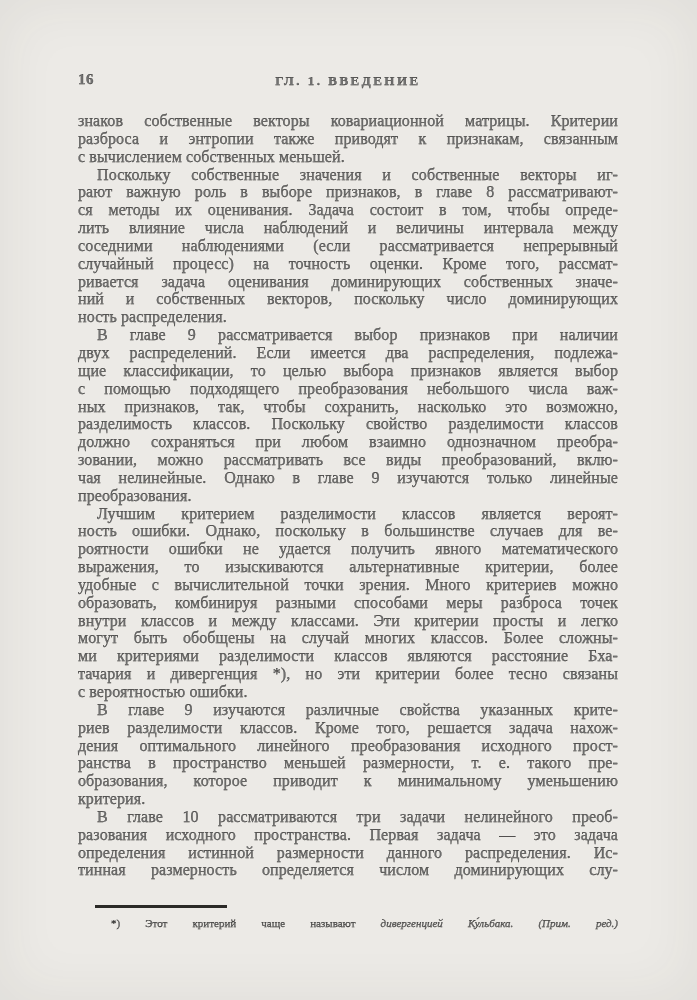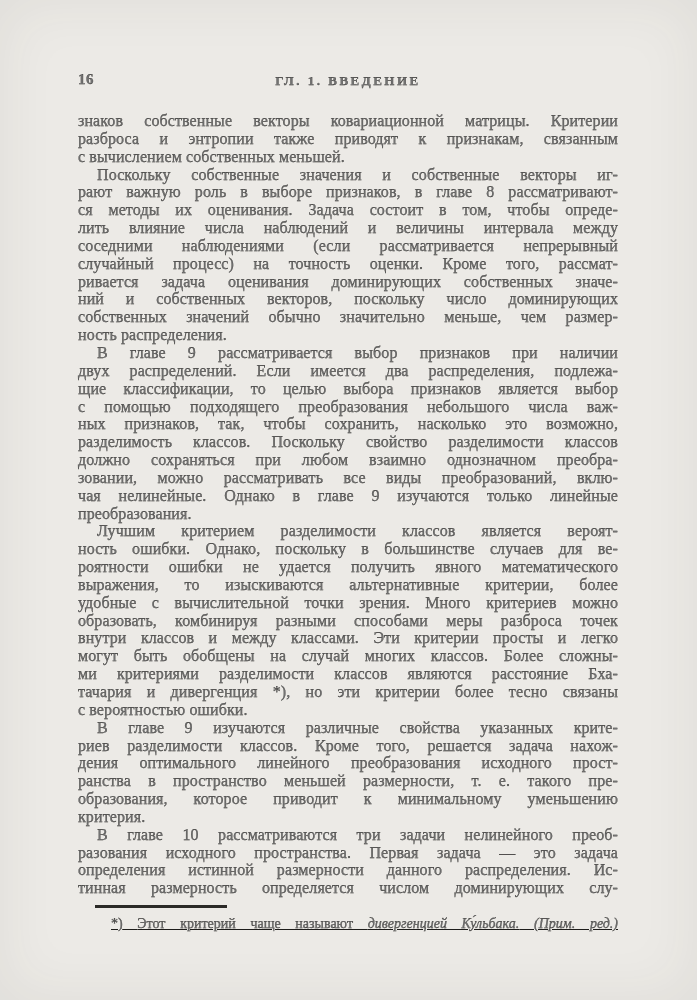--- a/index.html
+++ b/index.html
@@ -71,26 +71,25 @@
     top: 905px;
     width: 132px;
     height: 3px;
     background: #2b2a27;
   }
   .footnote {
     position: absolute;
     left: 78px;
     top: 915px;
     width: 540px;
-    font-size: 14px;
+    font-size: 11px;
     line-height: 17px;
     text-indent: 33px;
     text-align: justify;
     text-align-last: justify;
-    text-decoration: underline;
   }
   .it {
     font-style: italic;
   }
 </style>
 </head>
 <body>
 
 <div class="page">
 
@@ -104,21 +103,20 @@
       <div class="line">разброса и энтропии также приводят к признакам, связанным</div>
       <div class="line endline">с вычислением собственных меньшей.</div>
       <div class="line indent">Поскольку собственные значения и собственные векторы иг-</div>
       <div class="line">рают важную роль в выборе признаков, в главе 8 рассматривают-</div>
       <div class="line">ся методы их оценивания. Задача состоит в том, чтобы опреде-</div>
       <div class="line">лить влияние числа наблюдений и величины интервала между</div>
       <div class="line">соседними наблюдениями (если рассматривается непрерывный</div>
       <div class="line">случайный процесс) на точность оценки. Кроме того, рассмат-</div>
       <div class="line">ривается задача оценивания доминирующих собственных значе-</div>
       <div class="line">ний и собственных векторов, поскольку число доминирующих</div>
-      <div class="line">собственных значений обычно значительно меньше, чем размер-</div>
       <div class="line endline">ность распределения.</div>
       <div class="line indent">В главе 9 рассматривается выбор признаков при наличии</div>
       <div class="line">двух распределений. Если имеется два распределения, подлежа-</div>
       <div class="line">щие классификации, то целью выбора признаков является выбор</div>
       <div class="line">с помощью подходящего преобразования небольшого числа важ-</div>
       <div class="line">ных признаков, так, чтобы сохранить, насколько это возможно,</div>
       <div class="line">разделимость классов. Поскольку свойство разделимости классов</div>
       <div class="line">должно сохраняться при любом взаимно однозначном преобра-</div>
       <div class="line">зовании, можно рассматривать все виды преобразований, вклю-</div>
       <div class="line">чая нелинейные. Однако в главе 9 изучаются только линейные</div>

